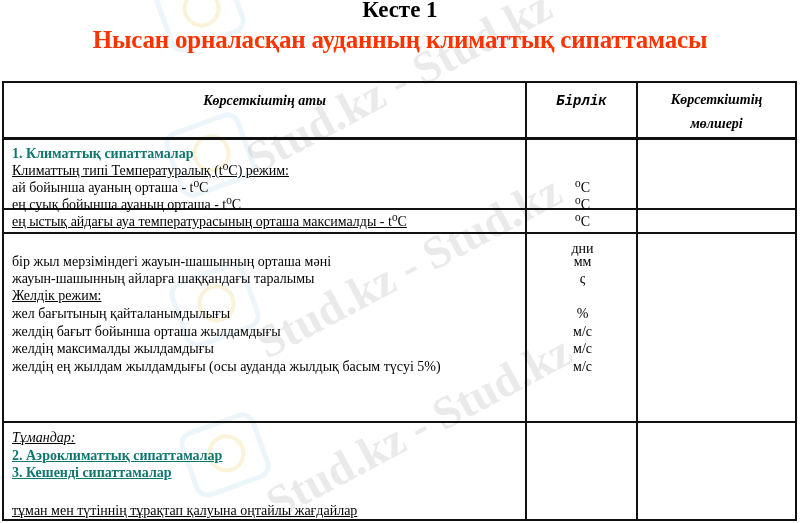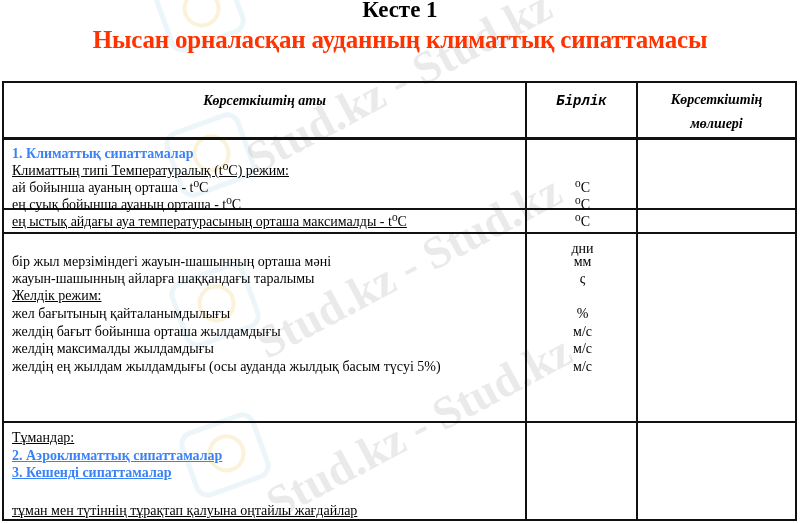--- a/index.html
+++ b/index.html
@@ -5,21 +5,21 @@
   html,body{margin:0;padding:0;background:#ffffff;}
   body{width:800px;height:523px;position:relative;overflow:hidden;font-family:"Liberation Serif","DejaVu Serif",serif;color:#000;}
   .caption{position:absolute;left:0;width:800px;text-align:center;font-weight:bold;}
   .caption-num{top:-3px;font-size:23px;}
   .caption-title{top:26px;font-size:25px;color:#ff3300;letter-spacing:-0.2px;}
   .table{position:absolute;left:2px;top:81px;width:795px;height:440px;border:2px solid #111;box-sizing:border-box;}
   .hline{position:absolute;left:0;right:0;background:#111;}
   .vline{position:absolute;top:0;bottom:0;width:2px;background:#111;}
   .hdr{position:absolute;font-weight:bold;font-style:italic;font-size:14px;text-align:center;line-height:24px;}
   .txt{position:absolute;left:8px;font-size:14px;line-height:17.2px;white-space:nowrap;}
-  .red{color:#3b82f6;font-weight:bold;}
+  .red{color:#0f766e;font-weight:bold;}
   .u{text-decoration:underline;}
   .unit{position:absolute;left:523px;width:111px;text-align:center;font-size:14px;line-height:17.2px;}
   .wm{position:absolute;font-family:"Liberation Serif",serif;font-weight:bold;font-size:46px;color:rgba(160,160,160,0.22);transform:rotate(-28deg);white-space:nowrap;pointer-events:none;}
   .logo{position:absolute;width:70px;height:60px;border:5px solid rgba(150,200,220,0.18);border-radius:14px;transform:rotate(-20deg);pointer-events:none;}
   .logo::after{content:"";position:absolute;left:18px;top:10px;width:30px;height:30px;border-radius:50%;border:4px solid rgba(230,200,80,0.22);}
 </style>
 </head>
 <body>
 
 <div class="logo" style="left:160px;top:-25px;"></div>
@@ -67,17 +67,17 @@
   <div class="txt" style="top:257px;">желдің максималды жылдамдығы</div>
   <div class="txt" style="top:274.5px;">желдің ең жылдам жылдамдығы (осы ауданда  жылдық басым түсуі 5%)</div>
   <div class="unit" style="top:157px;">дни</div>
   <div class="unit" style="top:169.5px;">мм</div>
   <div class="unit" style="top:187px;">ς</div>
   <div class="unit" style="top:222px;">%</div>
   <div class="unit" style="top:239.5px;">м/с</div>
   <div class="unit" style="top:257px;">м/с</div>
   <div class="unit" style="top:274.5px;">м/с</div>
 
-  <div class="txt u" style="top:346px;">Тұмандар:</div>
+  <div class="txt u" style="top:346px;font-style:italic;">Тұмандар:</div>
   <div class="txt red u" style="top:363.5px;">2. Аэроклиматтық сипаттамалар</div>
   <div class="txt red u" style="top:381px;">3. Кешенді сипаттамалар</div>
   <div class="txt u" style="top:419px;">тұман мен түтіннің тұрақтап қалуына оңтайлы жағдайлар</div>
 </div>
 
 </body></html>

